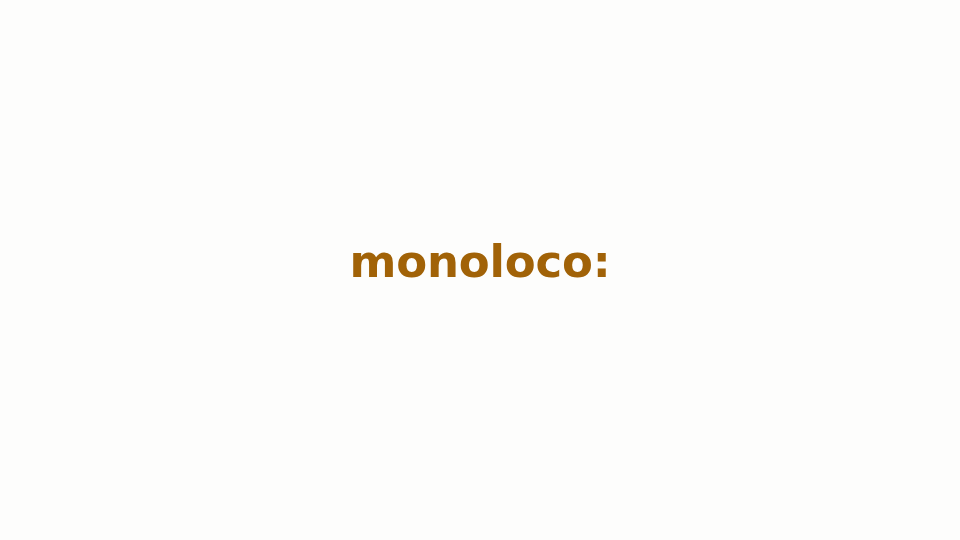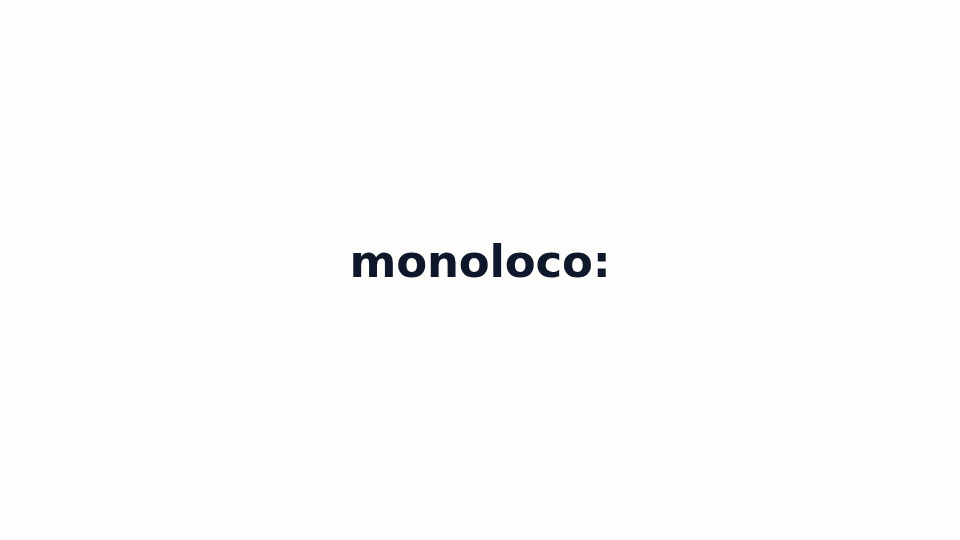--- a/index.html
+++ b/index.html
@@ -29,21 +29,21 @@
 
   #title-block {
     width: 100%;
     text-align: center;
     
     transform: translateY(-8px);
   }
 
   .title-line {
     display: block;
-    color: #0f172a;
+    color: #a16207;
     font-family: "DejaVu Sans", sans-serif;
     font-weight: bold;
     line-height: 1.24;
     white-space: nowrap;
     text-rendering: optimizeLegibility;
     -webkit-font-smoothing: antialiased;
   }
 
   #title-line-1 {
     font-size: 45px;

